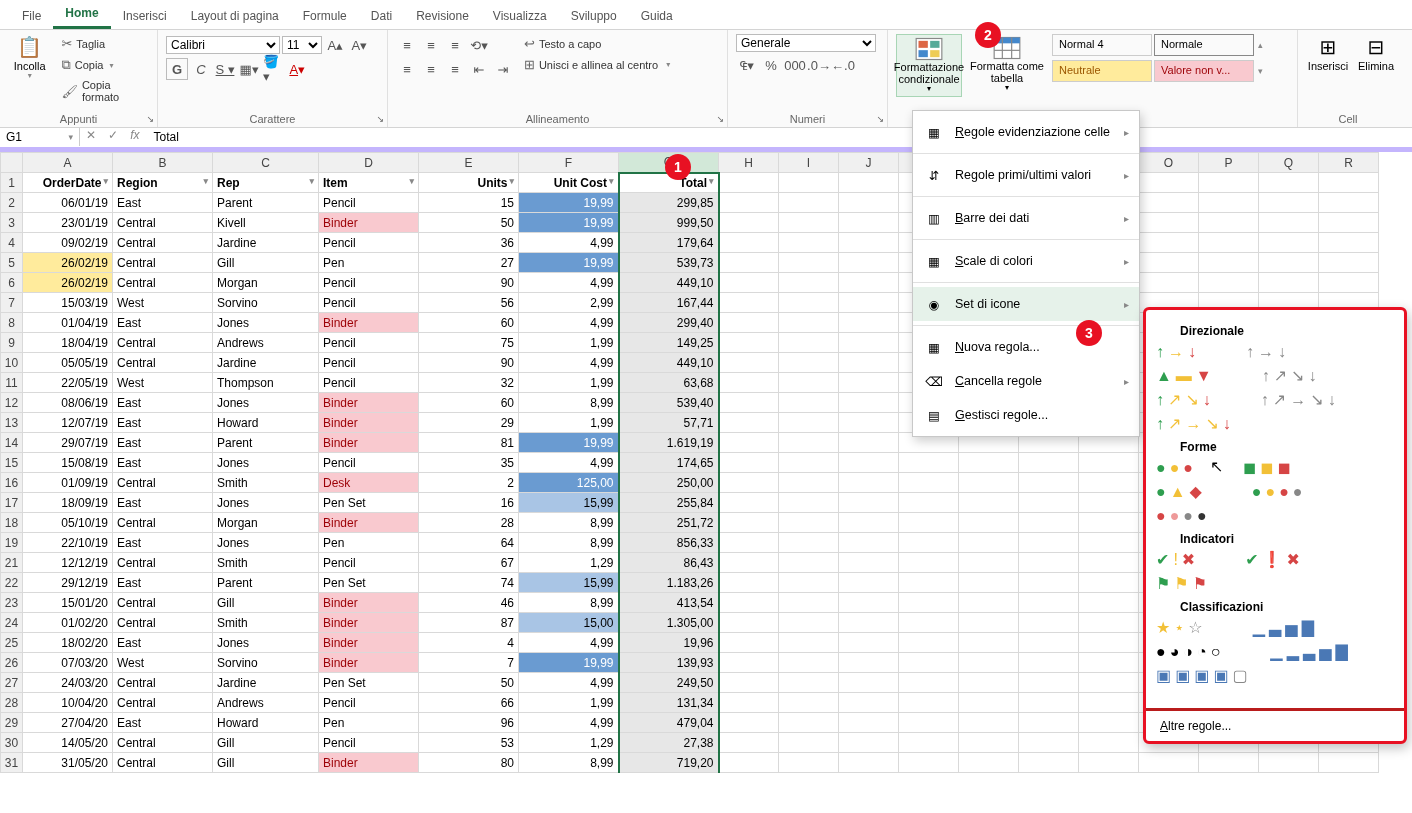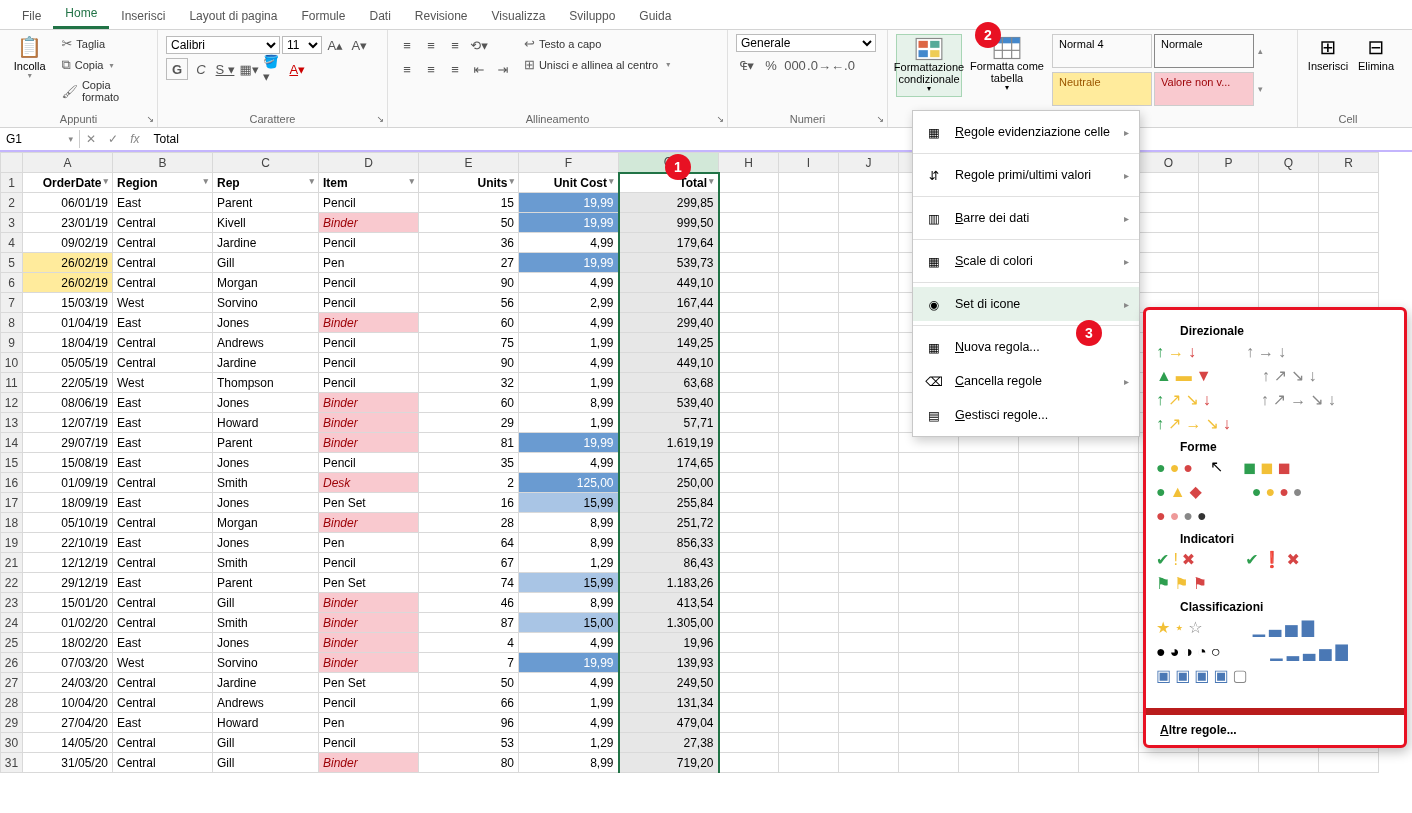--- a/index.html
+++ b/index.html
@@ -1,59 +1,59 @@
 <!DOCTYPE html>
 <html><head>
 <meta charset="utf-8">
 <style>
   * { box-sizing: border-box; margin: 0; padding: 0; font-family: 'Segoe UI', sans-serif; }
   body { background: #fff; width: 1412px; height: 813px; overflow: hidden; position: relative; font-size: 12px; }
 
   
   .tabs { display: flex; height: 30px; border-bottom: 1px solid #d4d4d4; align-items: end; padding-left: 10px; }
   .tab { padding: 6px 12px; color: #555; cursor: pointer; }
-  .tab.active { color: #217346; font-weight: 400; border-bottom: 3px solid #217346; }
+  .tab.active { color: #217346; font-weight: 700; border-bottom: 3px solid #217346; }
 
   
   .ribbon { display: flex; height: 98px; border-bottom: 1px solid #d4d4d4; background: #fafafa; }
   .group { display: flex; flex-direction: column; border-right: 1px solid #e0e0e0; padding: 4px 8px 2px; position: relative; }
   .group-label { font-size: 11px; color: #666; text-align: center; margin-top: auto; padding-top: 2px; }
   .group-body { display: flex; align-items: flex-start; gap: 6px; flex: 1; }
   .btn-lg { display: flex; flex-direction: column; align-items: center; justify-content: center; width: 46px; padding: 2px; font-size: 11px; text-align: center; line-height: 1.1; }
   .btn-lg .ic { font-size: 20px; margin-bottom: 2px; }
   .mini { display: flex; align-items: center; gap: 4px; font-size: 11px; color: #333; padding: 2px 4px; }
   .mini .ic { font-size: 13px; color: #666; }
   .stack { display: flex; flex-direction: column; gap: 2px; }
   select.combo { font-size: 12px; border: 1px solid #bbb; background: #fff; }
   .toolbtn { width: 22px; height: 22px; border: 1px solid transparent; display: inline-flex; align-items: center; justify-content: center; font-size: 13px; color: #555; }
   .row { display: flex; gap: 2px; align-items: center; }
-  .style-box { width: 100px; height: 34px; border: 1px solid #ccc; font-size: 11px; padding: 3px 6px; }
+  .style-box { width: 100px; height: 22px; border: 1px solid #ccc; font-size: 11px; padding: 3px 6px; }
   .dl { font-size: 9px; color: #666; position: absolute; bottom: 3px; right: 3px; }
 
   
-  .formula { display: flex; border-bottom: 2px solid #c4b5fd; height: 24px; align-items: center; }
+  .formula { display: flex; border-bottom: 5px solid #c4b5fd; height: 24px; align-items: flex-start; }
   .namebox { width: 80px; border-right: 1px solid #ccc; padding: 2px 6px; font-size: 12px; display: flex; justify-content: space-between; align-items: center; }
   .fx-ic { padding: 0 6px; color: #888; font-size: 12px; }
   .formula-input { flex: 1; padding: 2px 8px; font-size: 12px; }
 
   
   .grid-wrap { position: relative; }
   table.grid { border-collapse: collapse; table-layout: fixed; }
   .grid th, .grid td { border: 1px solid #d9d9d9; font-size: 12px; height: 20px; white-space: nowrap; overflow: hidden; }
   .grid th { background: #f0f0f0; color: #444; font-weight: normal; text-align: center; }
   .grid th.colh { height: 20px; }
   .grid th.rowh { width: 22px; }
   .grid td { padding: 0 4px; }
   .hdr-row td { font-weight: 600; background: #fff; }
   .filter { float: right; color: #888; font-size: 9px; padding-left: 2px; }
   .num { text-align: right; }
   .txt { text-align: left; }
   .sel-col th.colh.sel, .grid td.sel { background: #e7e7e7; }
   .grid th.colh.sel { background: #d2e8d8; border-bottom: 2px solid #217346; }
-  td.binder { background: #f9c9cf; color: #9c0006; font-style: italic; }
+  td.binder { background: #f9c9cf; color: #9c0006; }
   td.hi-date { background: #ffeb9c; margin-left: 35px; }
   td.uc-blue { background: #6a9bd1; color: #fff; }
   td.uc-mid { background: #a9c5e5; margin-left: 44px; }
   .total-col { border-left: 2px solid #217346 !important; border-right: 2px solid #217346 !important; }
   .hdr-row td.total-col { border-top: 2px solid #217346 !important; }
 
   
   .callout { position: absolute; width: 26px; height: 26px; border-radius: 50%; background: #e81123; color: #fff; font-weight: bold; display: flex; align-items: center; justify-content: center; font-size: 14px; z-index: 50; }
 
   
@@ -64,21 +64,21 @@
   .menu-sep { height: 1px; background: #e0e0e0; margin: 4px 0; }
   .menu-ic { width: 22px; height: 18px; display: flex; align-items: center; justify-content: center; }
   .menu-item u { text-decoration: underline; }
 
   
   .iconpanel { position: absolute; top: 307px; left: 1143px; width: 264px; background: #fff; border: 3px solid #e81123; border-radius: 6px; box-shadow: 2px 4px 12px rgba(0,0,0,.25); z-index: 40; padding: 8px 10px 4px; font-size: 12px; }
   .ip-sec { font-weight: 600; margin: 6px 0 6px; padding-left: 24px; }
   .ip-row { display: flex; gap: 50px; margin-bottom: 8px; }
   .ip-set { display: flex; gap: 4px; align-items: center; }
   .ip-set span { font-size: 16px; line-height: 1; }
-  .more-rules { border-top: 7px solid #b91c1c; margin: 24px -10px 0; padding: 8px 14px 4px; font-weight: bold; }
+  .more-rules { border-top: 3px solid #b91c1c; margin: 24px -10px 0; padding: 8px 14px 4px; }
   .cursor { position: absolute; font-size: 16px; z-index: 60; }
 
   
   .cf-icon { width: 28px; height: 24px; }
 
   .c-green { color:#2e9e4f; } .c-yellow{color:#f2c037;} .c-red{color:#d64545;} .c-gray{color:#888;}
   .c-blue{color:#4a78b5;}
 </style>
 </head>
 <body>

